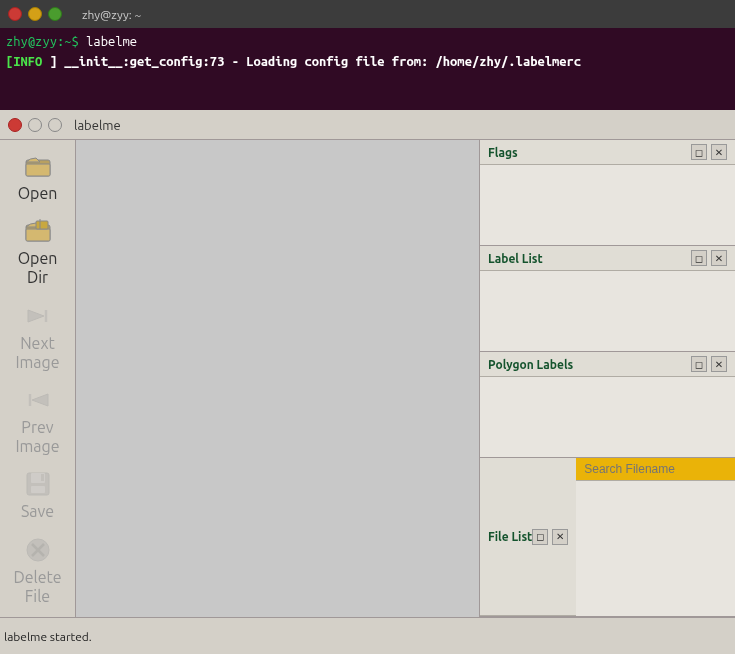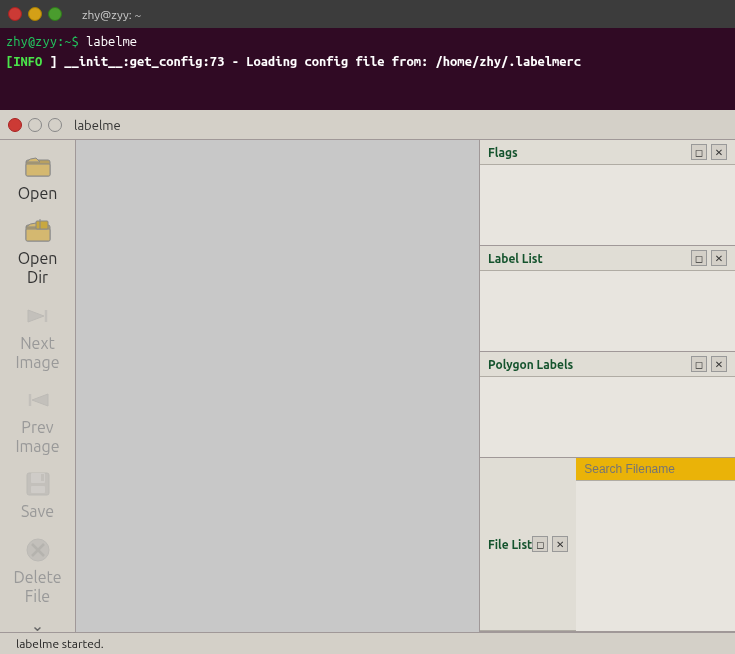--- a/index.html
+++ b/index.html
@@ -172,27 +172,27 @@
       border: none;
       border-bottom: 1px solid #b0aca4;
       background: #eab308;
       font-size: 12px;
       color: #333;
       outline: none;
     }
 
     
     .statusbar {
-      height: 22px;
+      height: 37px;
       background: #d4d0c8;
       border-top: 1px solid #a09898;
       display: flex;
       align-items: center;
       justify-content: space-between;
-      padding: 0 16px;
+      padding: 0 4px;
     }
     .statusbar-left { font-size: 12px; color: #222; }
     .statusbar-right { font-size: 11px; color: #555; }
 
     
     svg { display: block; }
   </style>
 </head>
 <body>
 

